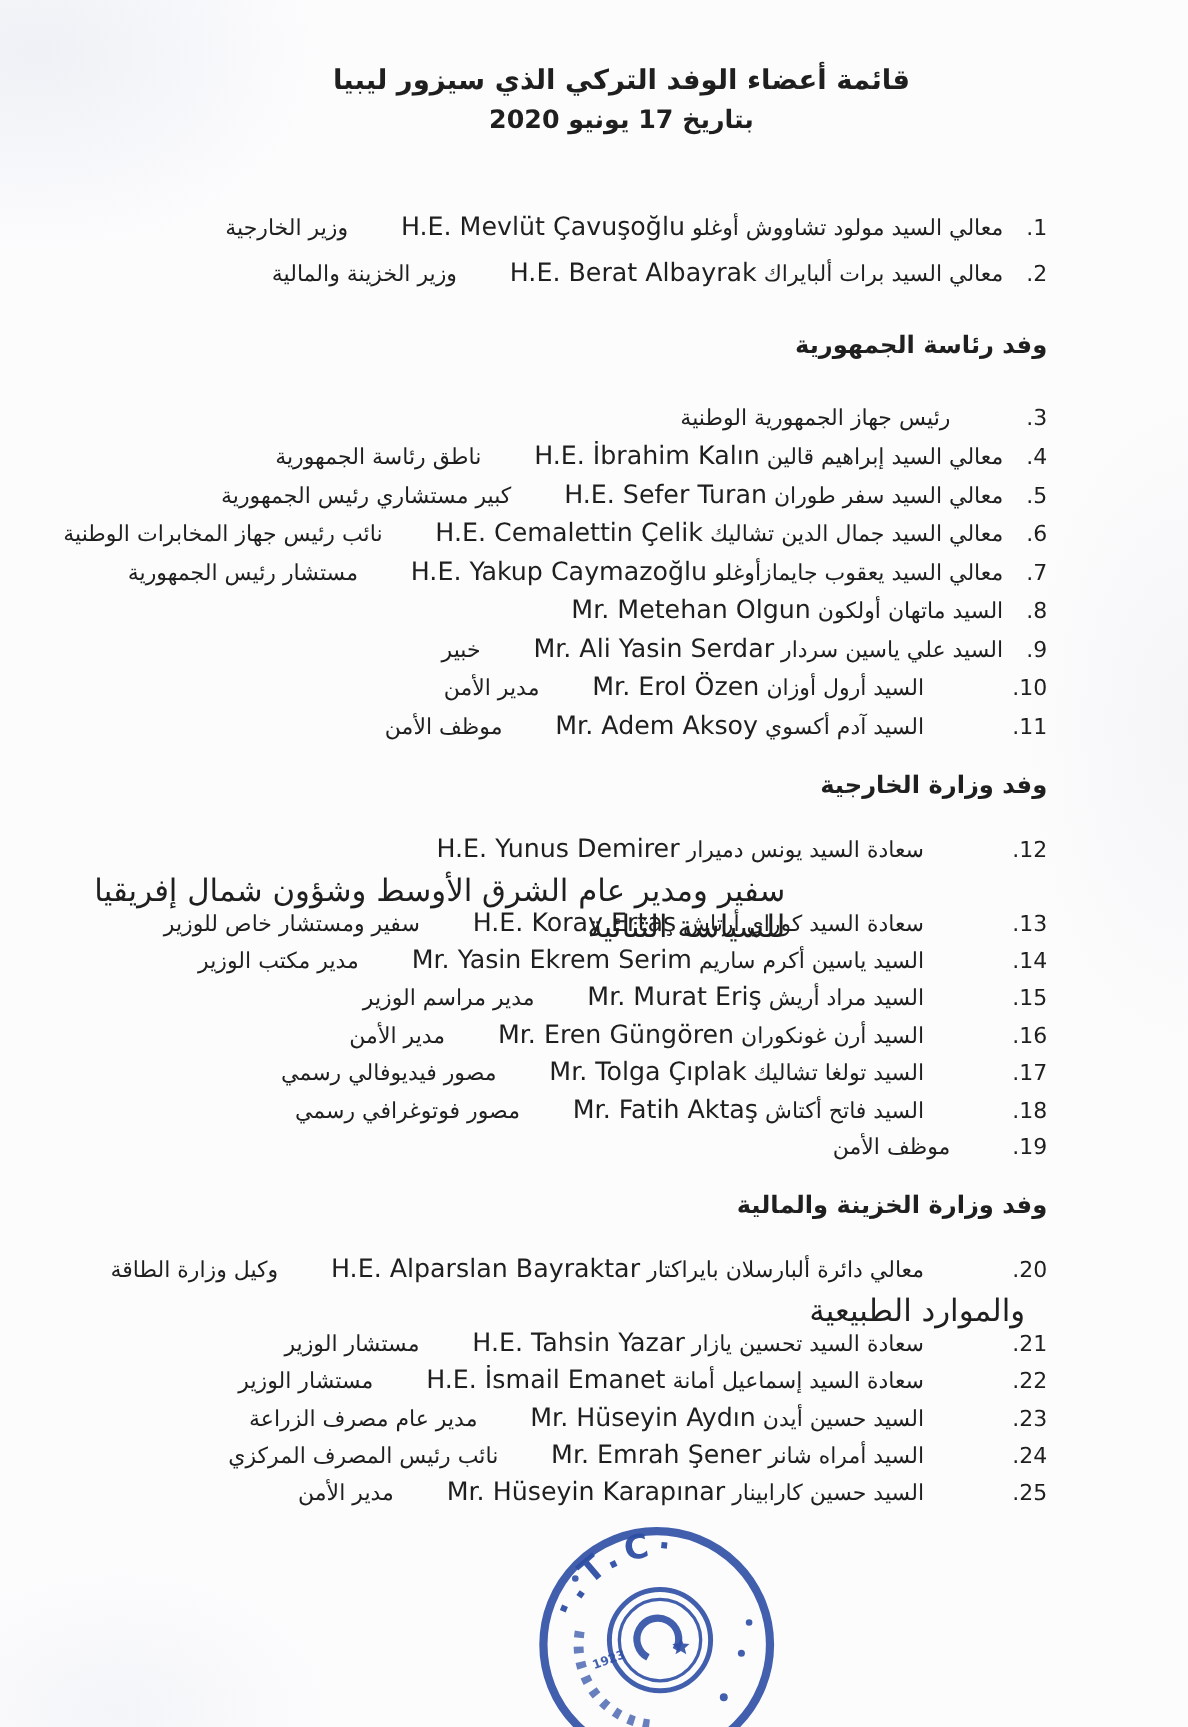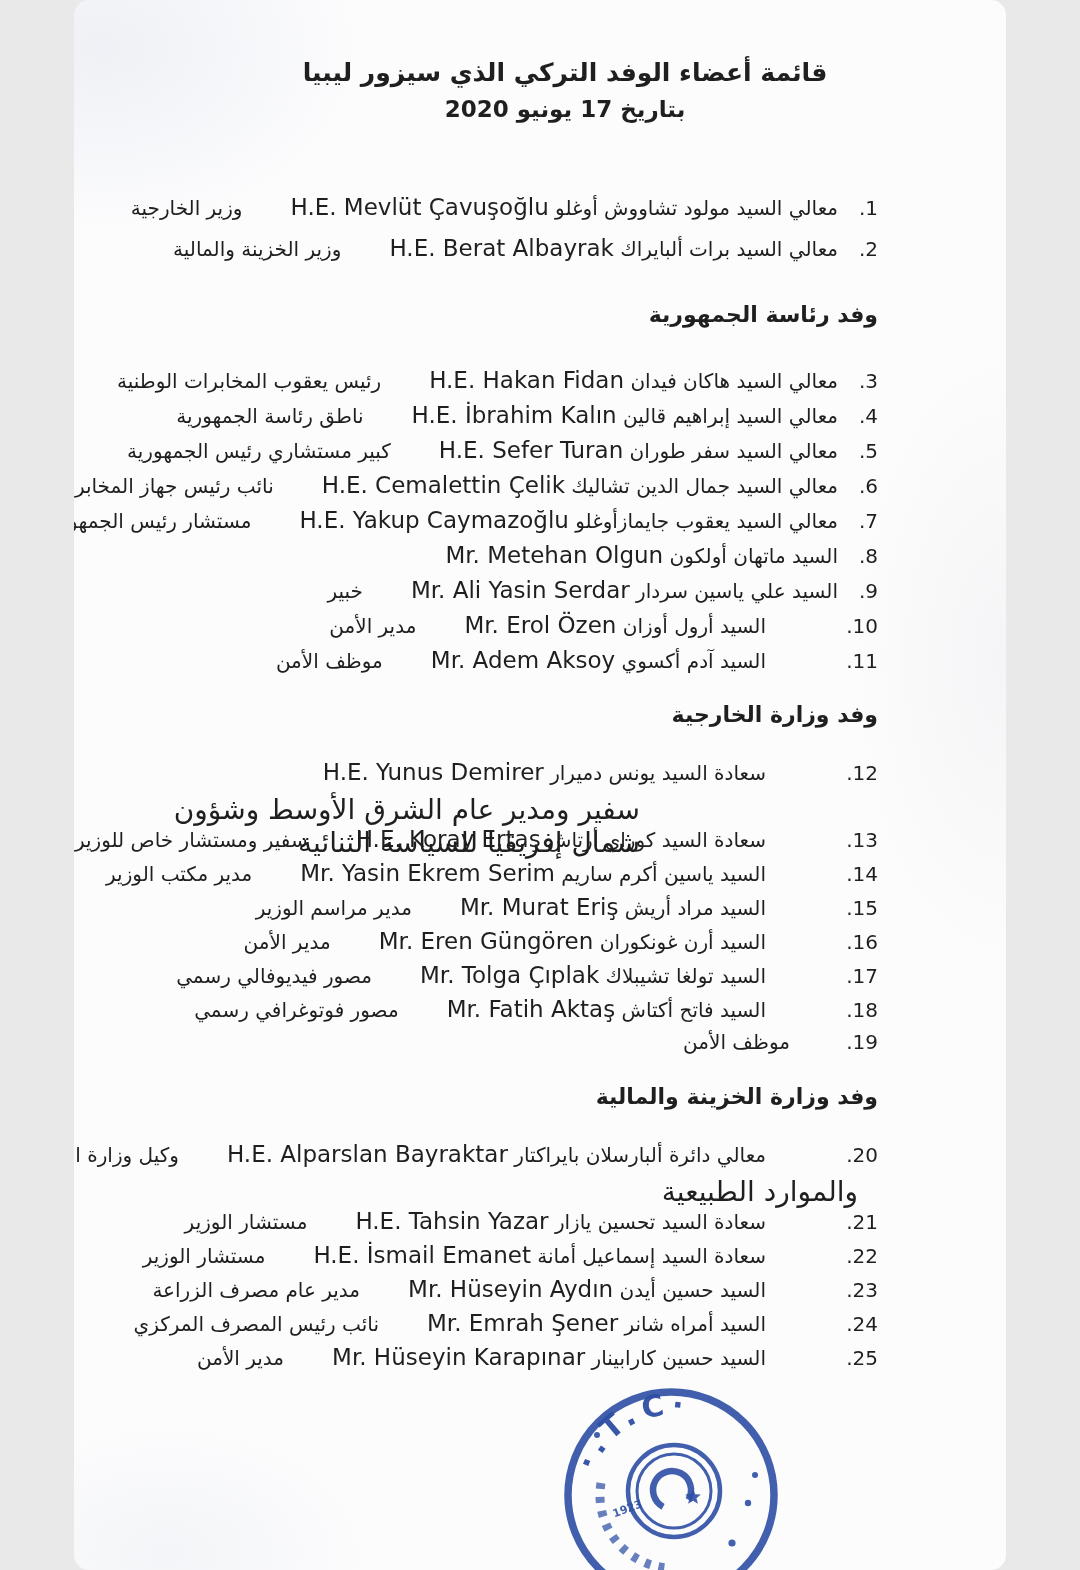--- a/index.html
+++ b/index.html
@@ -1,26 +1,25 @@
 <!DOCTYPE html>
 <html lang="ar" dir="rtl"><head>
 <meta charset="utf-8">
 <style>
   html,body { margin:0; padding:0; background:#e9e9e9; }
   .page {
-    position:relative; width:932px; height:1570px; margin:0 auto;
+    position:relative; width:1080px; height:1570px; margin:0 auto;
     overflow:hidden;
     color:#1f1f1f;
     font-family:"DejaVu Sans", sans-serif;
     background:
       radial-gradient(420px 300px at 3% 3%, rgba(203,211,226,.28), transparent 62%),
       radial-gradient(260px 520px at 100% 42%, rgba(208,208,214,.16), transparent 60%),
       radial-gradient(340px 220px at 10% 99%, rgba(205,212,224,.18), transparent 60%),
       #fcfcfd;
-    border-radius: 15px;
   }
   .content { padding:0 128px 0 55px; direction:rtl; }
   .title-block { padding-top:58px; text-align:center; transform:translateX(25px); }
   .t1 { font-size:25px; font-weight:bold; letter-spacing:.2px; }
   .t2 { font-size:23px; font-weight:bold; margin-top:9px; }
   .section { direction:rtl;margin-top:20px; }
   .section-header { font-weight:bold; font-size:22px; }
   .row { display:flex; align-items:baseline; font-size:20px; white-space:nowrap; }
   .num { flex:0 0 40px; min-width:40px; }
   .name-wrap { white-space:nowrap; }
@@ -58,22 +57,21 @@
         <div class="row">
           <span class="num">2.</span>
           <span class="name-wrap"><span class="ar">معالي السيد برات ألبايراك </span><bdi class="latin">H.E. Berat Albayrak</bdi></span>
           <span class="role">وزير الخزينة والمالية</span>
         </div>
       </div>
       <div class="section sec-presidency">
         <div class="section-header">وفد رئاسة الجمهورية</div>
         <div class="row">
           <span class="num">3.</span>
-          <span class="name-wrap"><span class="ar">معالي السيد هاكان فيدان </span><bdi class="latin">H.E. Hakan Fidan</bdi></span>
-          <span class="role">رئيس يعقوب المخابرات الوطنية</span>
+          <span class="role">رئيس جهاز الجمهورية الوطنية</span>
         </div>
         <div class="row">
           <span class="num">4.</span>
           <span class="name-wrap"><span class="ar">معالي السيد إبراهيم قالين </span><bdi class="latin">H.E. İbrahim Kalın</bdi></span>
           <span class="role">ناطق رئاسة الجمهورية</span>
         </div>
         <div class="row">
           <span class="num">5.</span>
           <span class="name-wrap"><span class="ar">معالي السيد سفر طوران </span><bdi class="latin">H.E. Sefer Turan</bdi></span>
           <span class="role">كبير مستشاري رئيس الجمهورية</span>
@@ -130,21 +128,21 @@
           <span class="name-wrap"><span class="ar">السيد مراد أريش </span><bdi class="latin">Mr. Murat Eriş</bdi></span>
           <span class="role">مدير مراسم الوزير</span>
         </div>
         <div class="row tabbed">
           <span class="num">16.</span>
           <span class="name-wrap"><span class="ar">السيد أرن غونكوران </span><bdi class="latin">Mr. Eren Güngören</bdi></span>
           <span class="role">مدير الأمن</span>
         </div>
         <div class="row tabbed">
           <span class="num">17.</span>
-          <span class="name-wrap"><span class="ar">السيد تولغا تشيبلاك </span><bdi class="latin">Mr. Tolga Çıplak</bdi></span>
+          <span class="name-wrap"><span class="ar">السيد تولغا تشاليك </span><bdi class="latin">Mr. Tolga Çıplak</bdi></span>
           <span class="role">مصور فيديوفالي رسمي</span>
         </div>
         <div class="row tabbed">
           <span class="num">18.</span>
           <span class="name-wrap"><span class="ar">السيد فاتح أكتاش </span><bdi class="latin">Mr. Fatih Aktaş</bdi></span>
           <span class="role">مصور فوتوغرافي رسمي</span>
         </div>
         <div class="row tabbed">
           <span class="num">19.</span>
           <span class="role">موظف الأمن</span>

